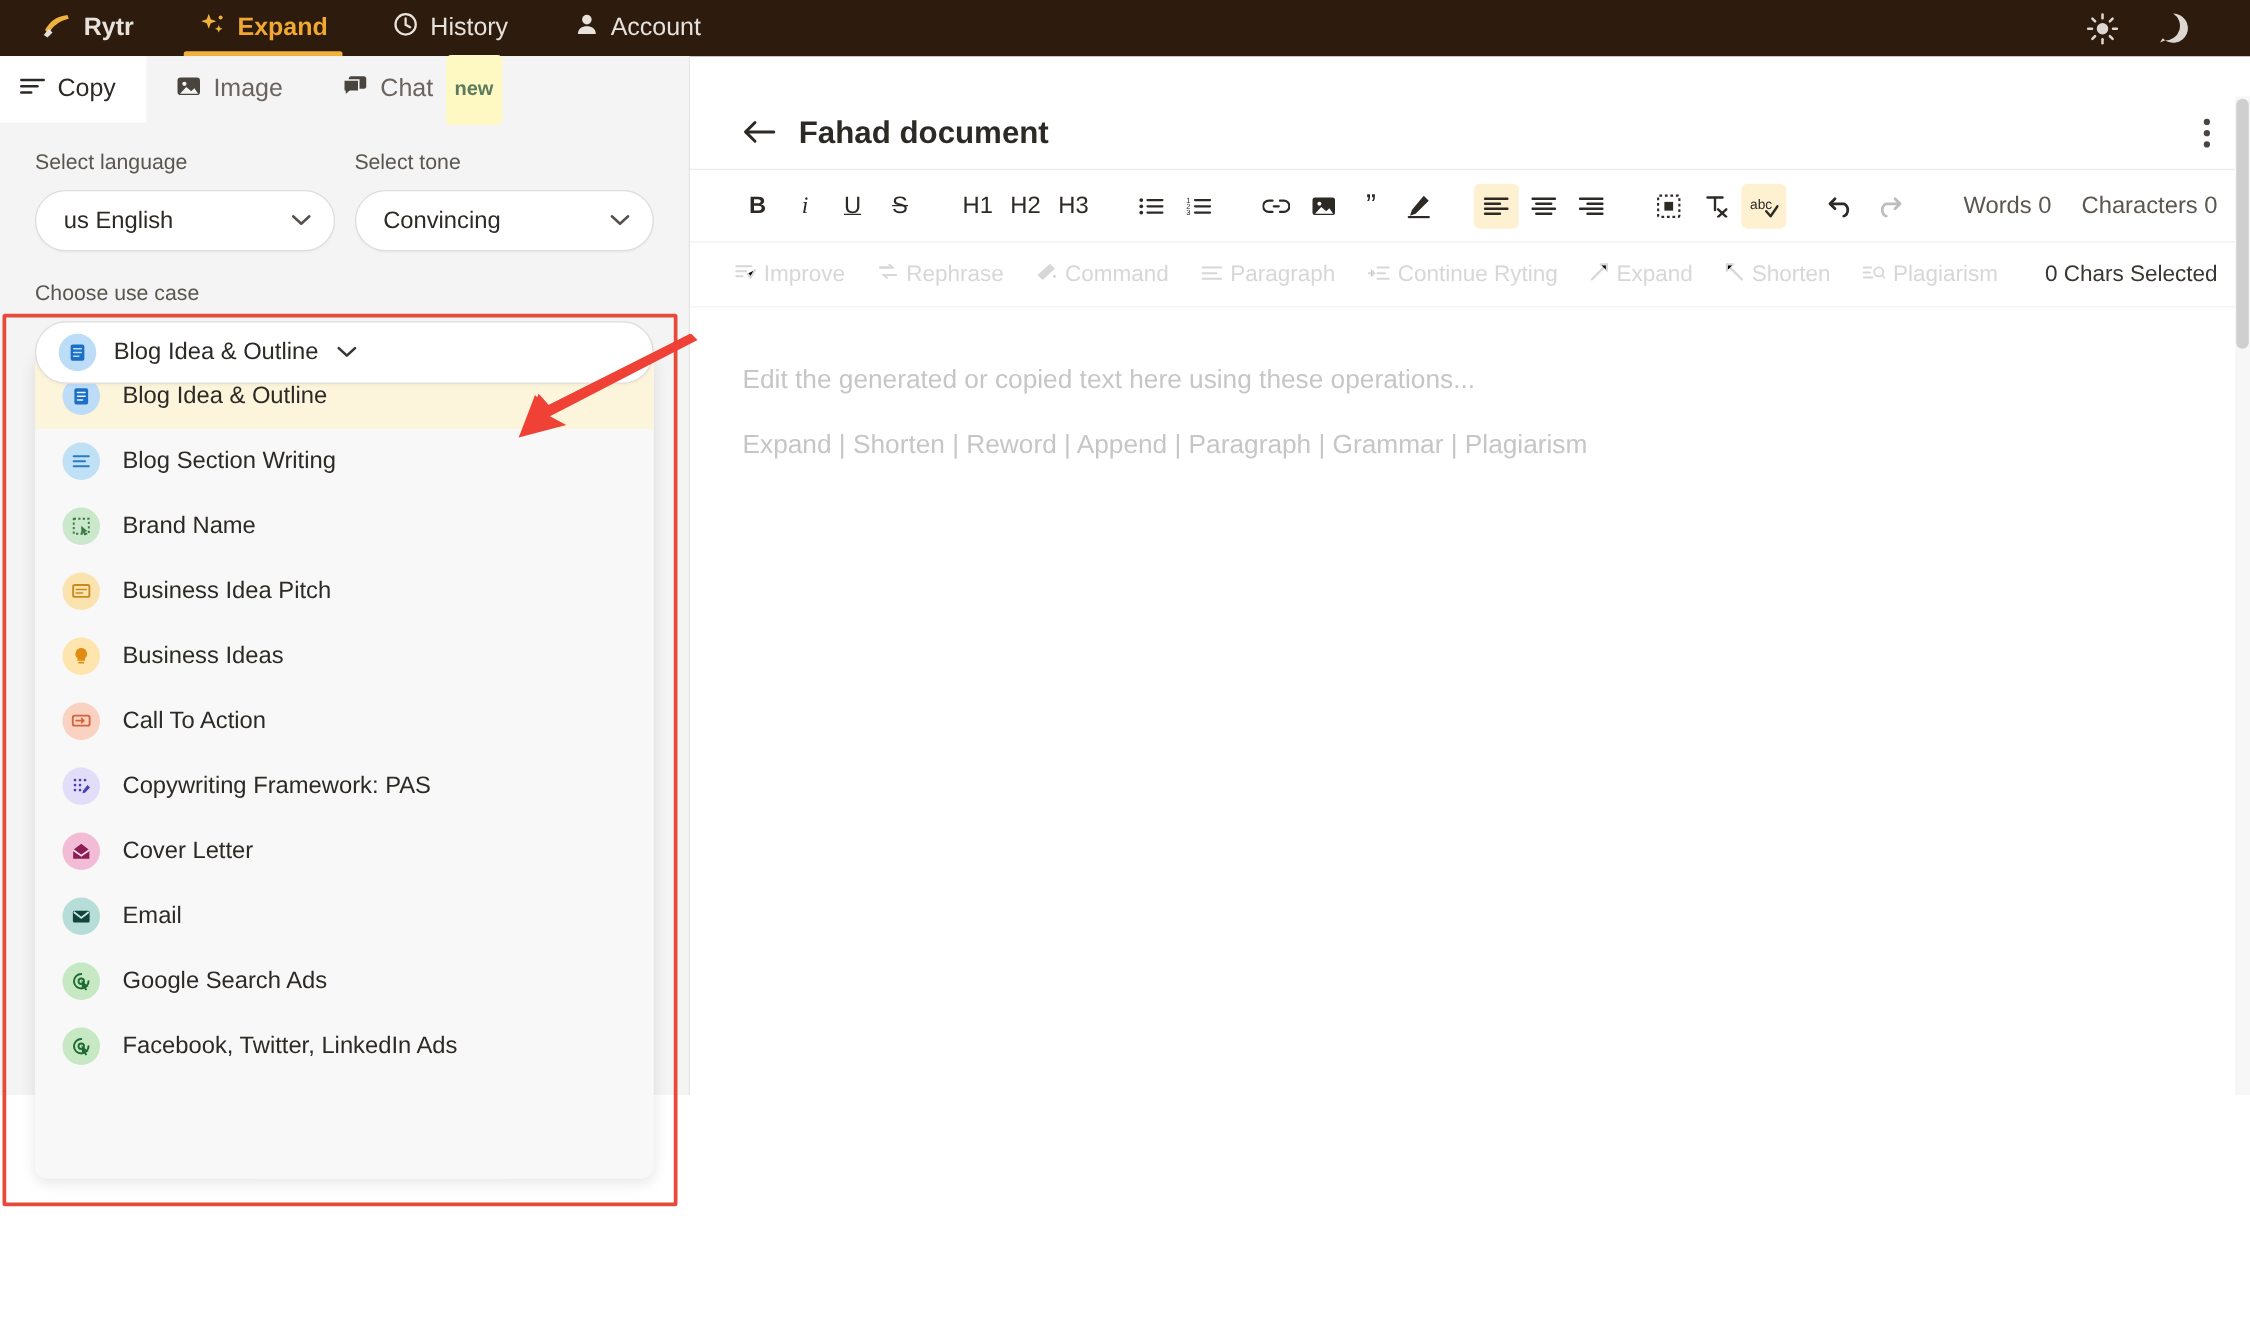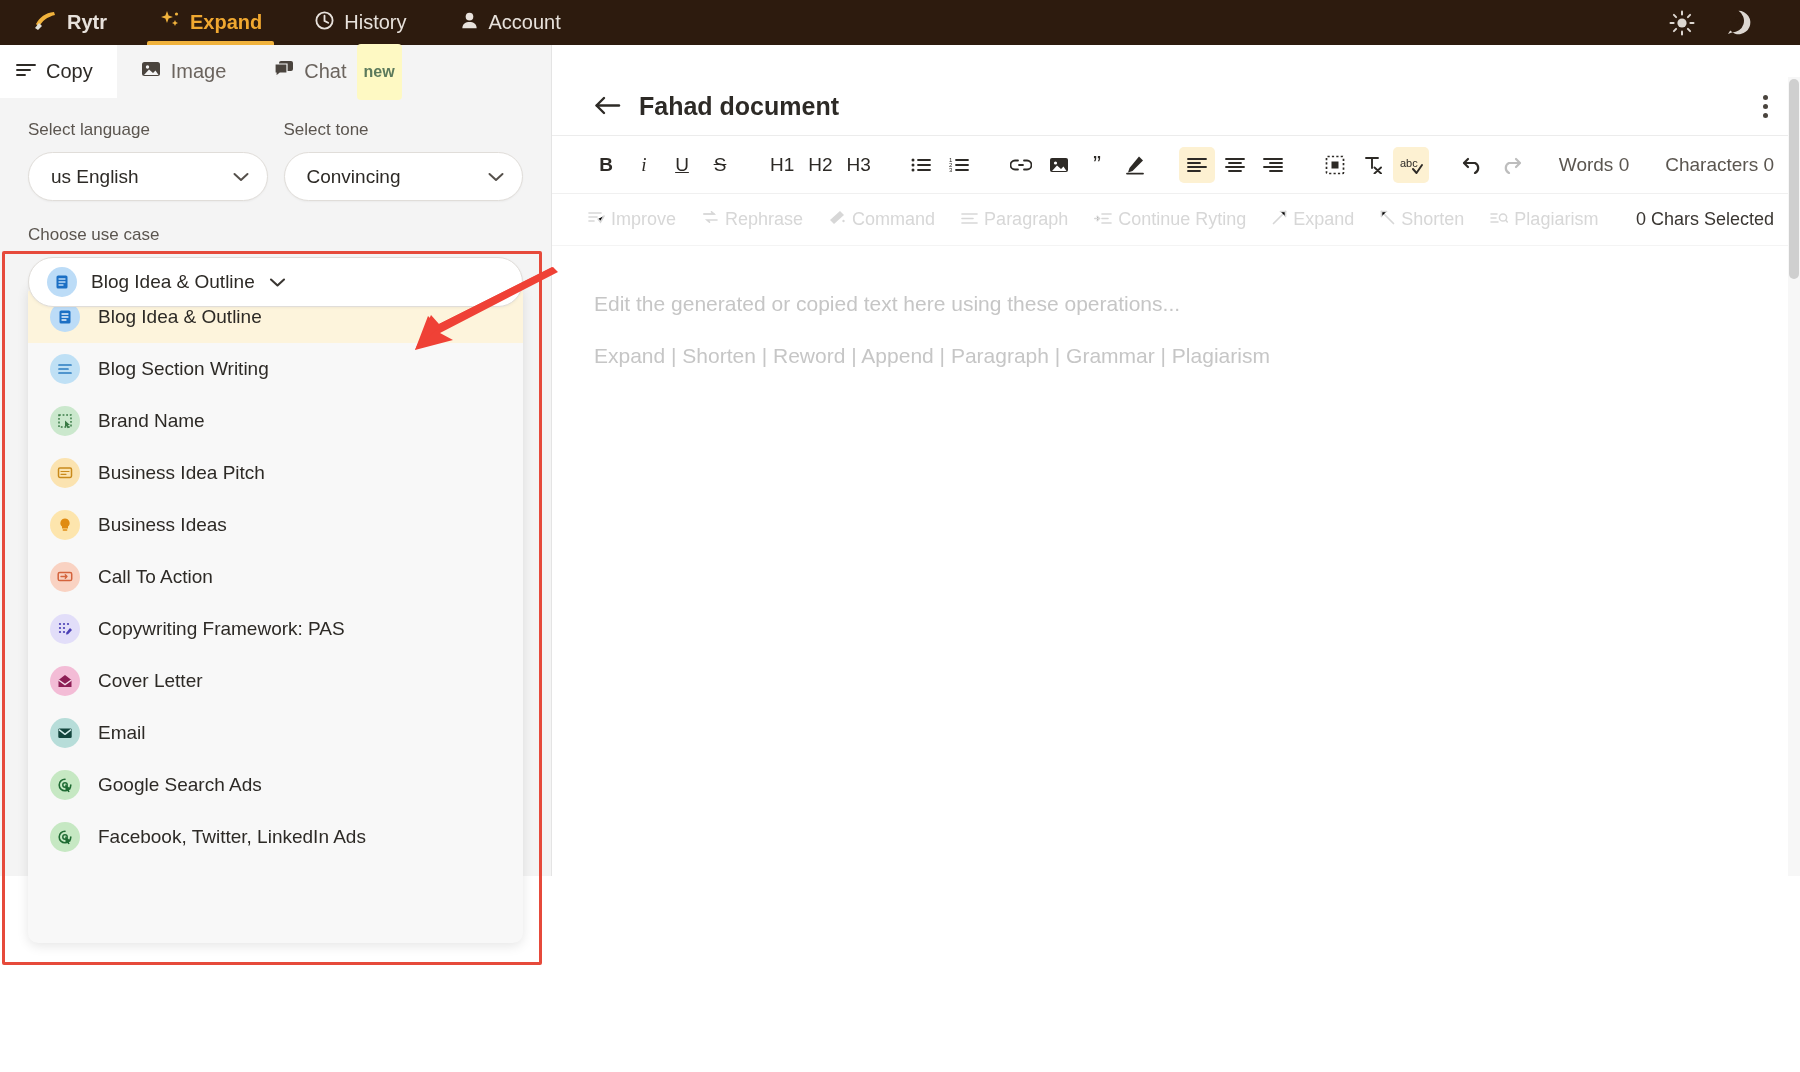--- a/index.html
+++ b/index.html
@@ -120,21 +120,21 @@
   .toolbar {
     height: 58px; display: flex; align-items: center;
     padding: 0 26px 0 36px; border-bottom: 1px solid #f0f0f0; gap: 2px;
   }
   .tb {
     min-width: 36px; height: 36px; display: flex; align-items: center; justify-content: center;
     font-size: 19px; color: #2d2a26; cursor: pointer; border-radius: 5px; padding: 0 6px;
   }
   .tb.hl { background: #fdf1d2; }
   .tb-gap { width: 22px; }
-  .counters { margin-left: auto; display: flex; gap: 36px; font-size: 19px; color: #5b5650; }
+  .counters { margin-left: auto; display: flex; gap: 24px; font-size: 19px; color: #5b5650; }
 
   .ops-bar {
     height: 52px; display: flex; align-items: center;
     padding: 0 26px 0 36px; gap: 26px; border-bottom: 1px solid #f4f4f4;
   }
   .op { display: flex; align-items: center; gap: 6px; font-size: 18px; color: #d7d7d7; cursor: pointer; white-space: nowrap; }
   .chars-sel { margin-left: auto; font-size: 18px; color: #3a3632; }
 
   .canvas { flex: 1; padding: 46px 40px 0 42px; }
   .ph1 { font-size: 21px; color: #c6c6c6; margin-bottom: 28px; }

